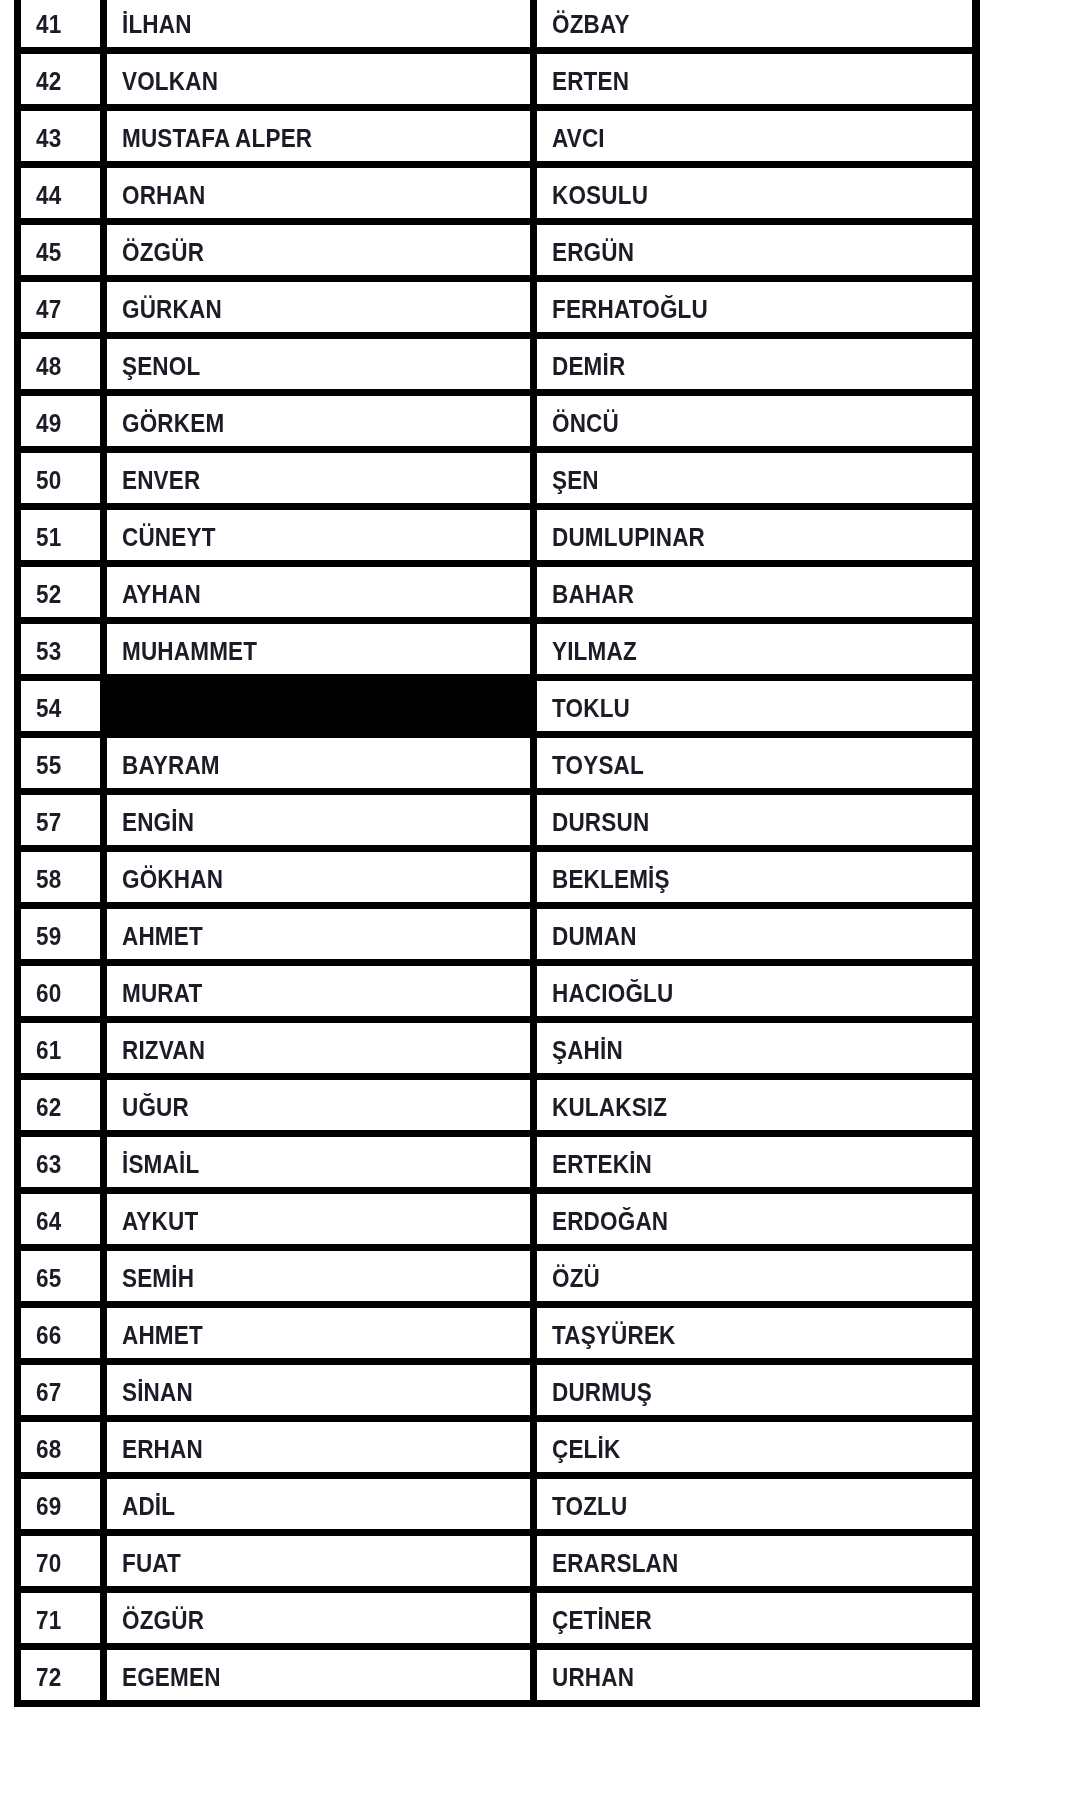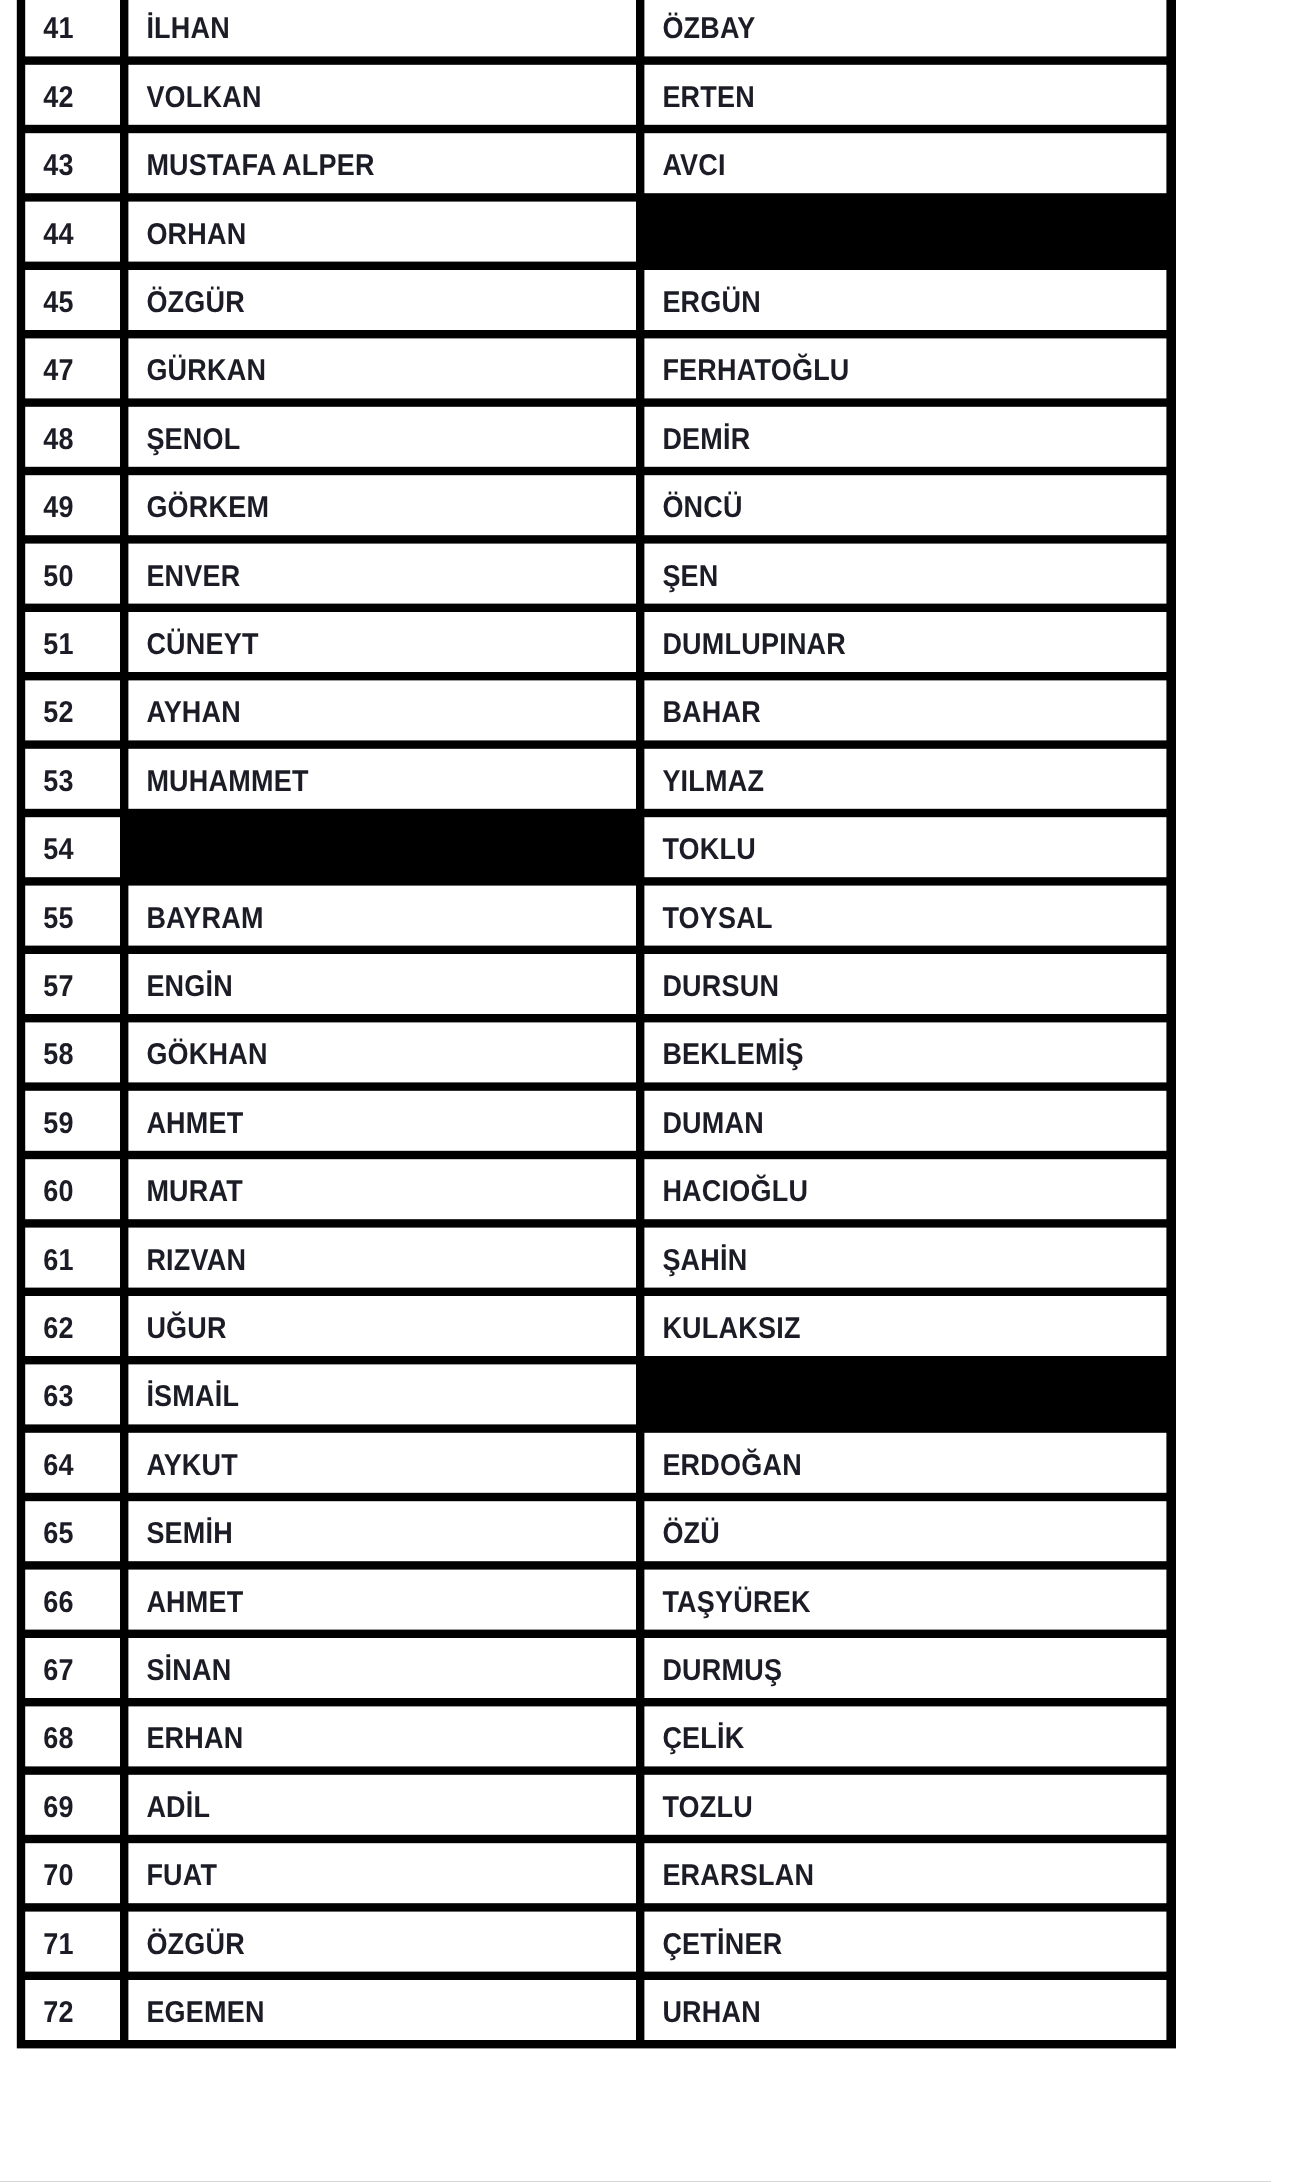--- a/index.html
+++ b/index.html
@@ -106,20 +106,23 @@
         <span class="txt">AVCI</span>
       </div>
     </div>
     <div class="row">
       <div class="cell cell-no">
         <span class="txt">44</span>
       </div>
       <div class="cell cell-first">
         <span class="txt">ORHAN</span>
       </div>
+      <div class="cell cell-last">
+        <span class="txt">KOSULU</span>
+      </div>
     </div>
     <div class="row">
       <div class="cell cell-no">
         <span class="txt">45</span>
       </div>
       <div class="cell cell-first">
         <span class="txt">ÖZGÜR</span>
       </div>
       <div class="cell cell-last">
         <span class="txt">ERGÜN</span>
@@ -286,20 +289,23 @@
       <div class="cell cell-first">
         <span class="txt">UĞUR</span>
       </div>
     </div>
     <div class="row">
       <div class="cell cell-no">
         <span class="txt">63</span>
       </div>
       <div class="cell cell-first">
         <span class="txt">İSMAİL</span>
+      </div>
+      <div class="cell cell-last">
+        <span class="txt">ERTEKİN</span>
       </div>
     </div>
     <div class="row">
       <div class="cell cell-no">
         <span class="txt">64</span>
       </div>
       <div class="cell cell-first">
         <span class="txt">AYKUT</span>
       </div>
       <div class="cell cell-last">

